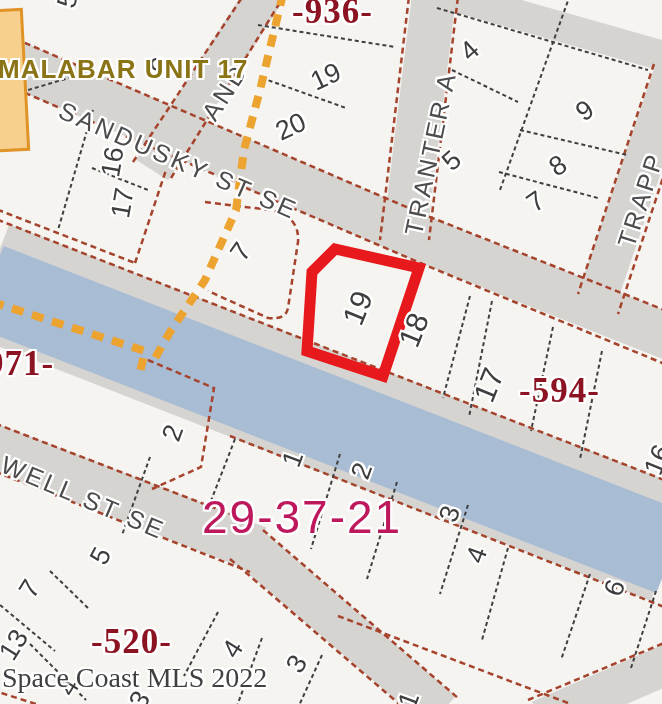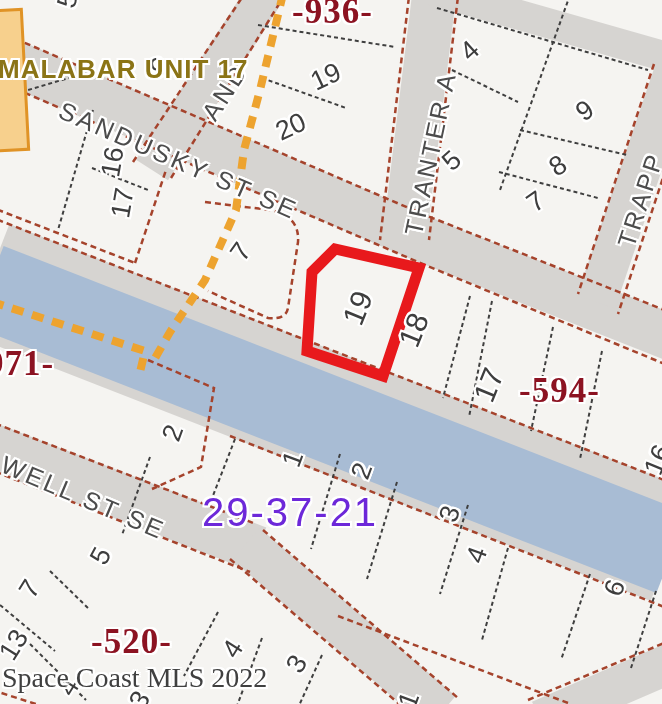--- a/index.html
+++ b/index.html
@@ -8,21 +8,21 @@
   #map svg{position:absolute;left:0;top:0;}
   .halo{text-shadow:-2px -2px 0 #fff,2px -2px 0 #fff,-2px 2px 0 #fff,2px 2px 0 #fff,
         0 -2px 0 #fff,0 2px 0 #fff,-2px 0 0 #fff,2px 0 0 #fff;}
   .lbl{position:absolute;white-space:nowrap;transform-origin:0 0;}
   .lot{position:absolute;white-space:nowrap;font-size:27px;color:#3e3e3e;
        transform-origin:center center;}
   .street{font-size:25px;color:#4c4c4c;letter-spacing:3px;}
   .plat{font-family:"Liberation Serif",serif;font-weight:bold;font-size:35px;
         color:#8c1322;letter-spacing:1px;}
   .unit{font-weight:bold;font-size:26px;color:#8b7416;letter-spacing:1px;}
-  .section{font-size:40px;color:#6d28d9;letter-spacing:2px;}
+  .section{font-size:46px;color:#be185d;letter-spacing:2px;}
   .watermark{font-family:"Liberation Serif",serif;font-size:28px;color:#404040;}
 </style>
 </head>
 <body>
 
 <div id="map">
 
   <svg width="662" height="704" viewBox="0 0 662 704">
 
     <g stroke="#d6d4d1" fill="none">

